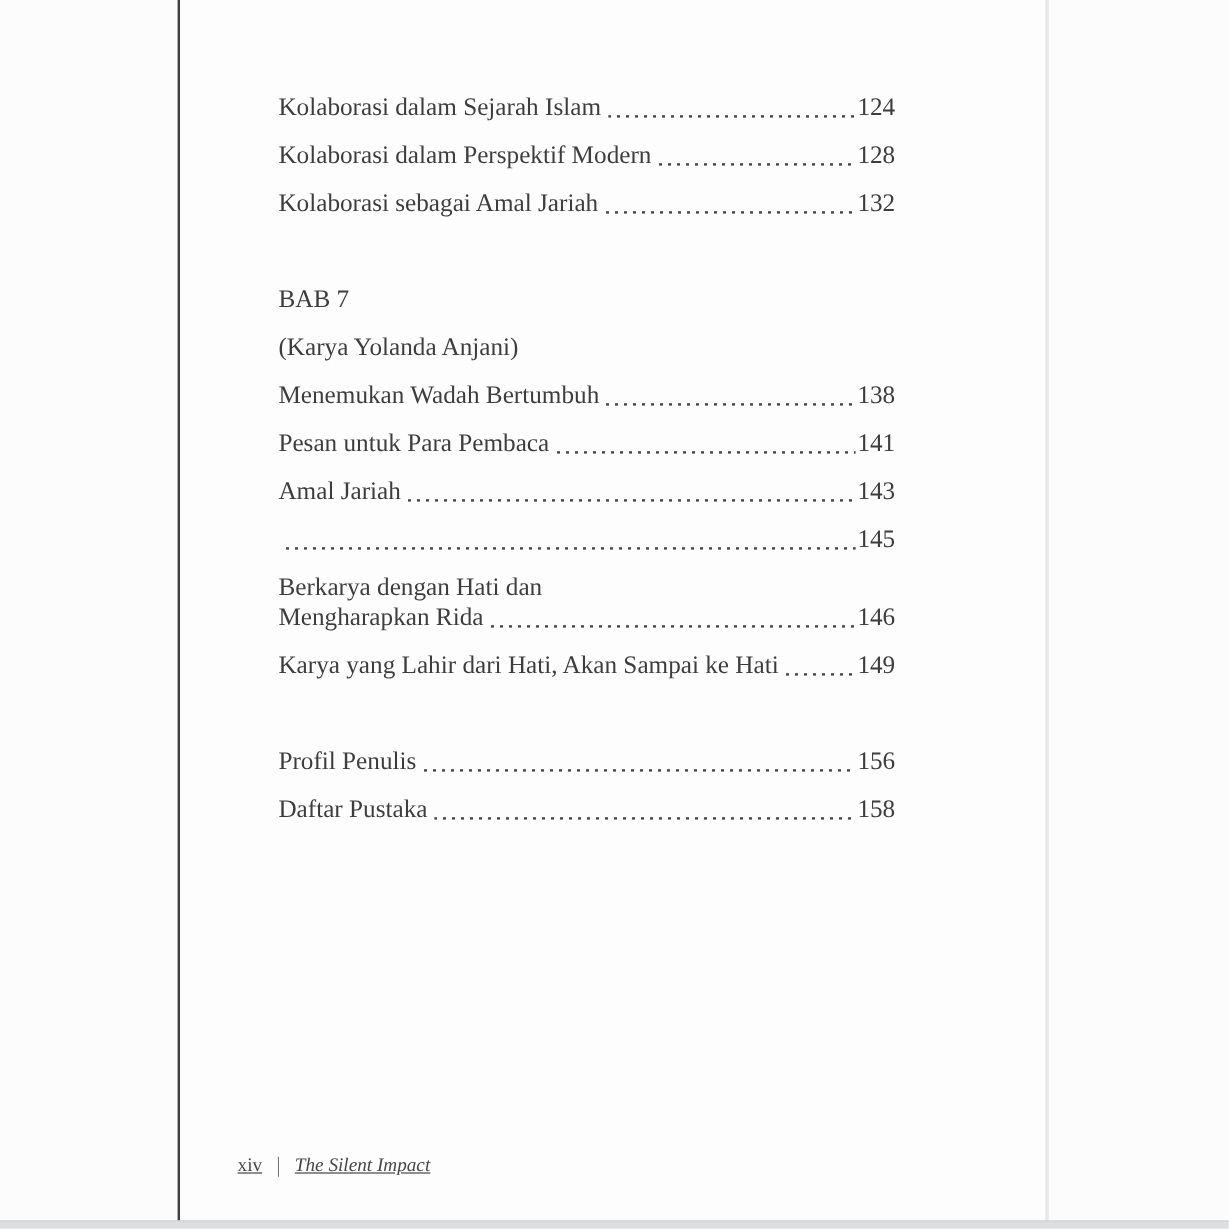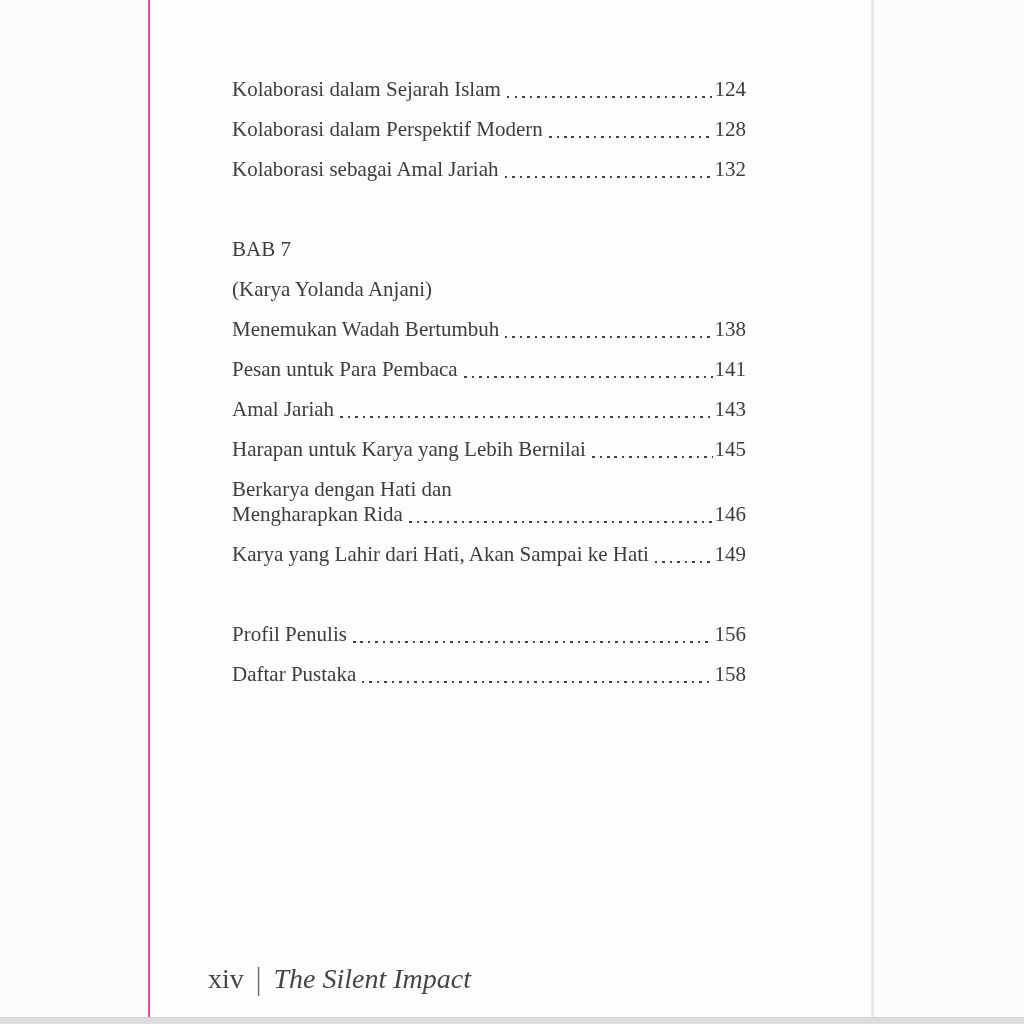--- a/index.html
+++ b/index.html
@@ -17,21 +17,21 @@
     height: 1024px;
     background: #fcfcfc;
   }
   .page {
     position: absolute;
     left: 148px;
     top: 0;
     width: 721px;
     height: 1018px;
     background: #fdfdfd;
-    border-left: 2px solid #ec4899;
+    border-left: 2px solid #404040;
     border-right: 3px solid #e9e9e9;
   }
   .toc {
     position: absolute;
     left: 82px;
     top: 78px;
     width: 514px;
     color: #3d3d3d;
     font-size: 21px;
   }
@@ -59,25 +59,26 @@
     align-self: flex-end;
     margin: 0 2px 3px 6px;
     background: repeating-linear-gradient(to right, #464646 0 2.5px, transparent 2.5px 7.5px);
     min-width: 12px;
   }
   .pageno {
     flex: 0 0 auto;
   }
   .footer {
     position: absolute;
-    left: 58px;
+    left: 48px;
     top: 963px;
-    font-size: 28px;
+    font-size: 16px;
     color: #44474a;
     white-space: nowrap;
+    text-decoration: underline;
   }
   .footer .sep {
     display: inline-block;
     margin: 0 12px;
     color: #6a6d70;
     transform: scaleY(1.15);
   }
   .footer .book {
     font-style: italic;
   }
@@ -129,21 +130,20 @@
           <span class="title">Pesan untuk Para Pembaca</span>
           <span class="leader"></span>
           <span class="pageno">141</span>
         </div>
         <div class="row">
           <span class="title">Amal Jariah</span>
           <span class="leader"></span>
           <span class="pageno">143</span>
         </div>
         <div class="row">
-          <span class="title">Harapan untuk Karya yang Lebih Bernilai</span>
           <span class="leader"></span>
           <span class="pageno">145</span>
         </div>
         <div class="row wrap">
           <span class="title">Berkarya dengan Hati dan</span>
         </div>
         <div class="row">
           <span class="title">Mengharapkan Rida</span>
           <span class="leader"></span>
           <span class="pageno">146</span>

